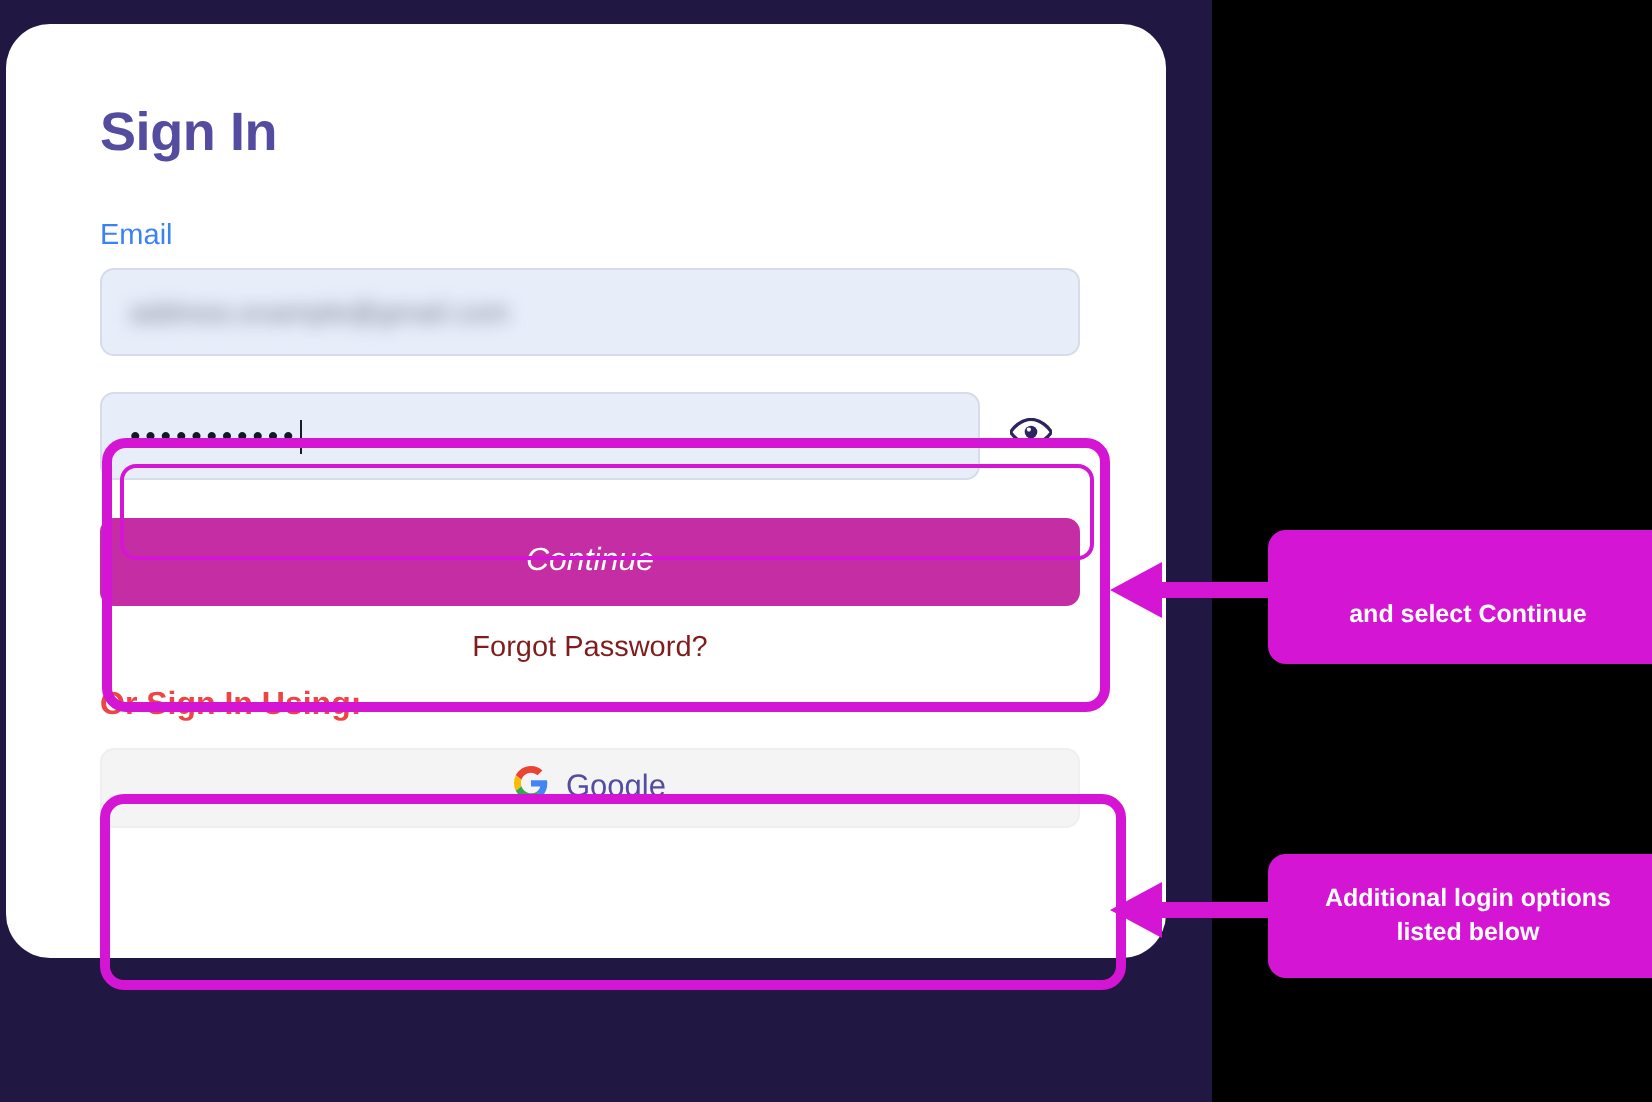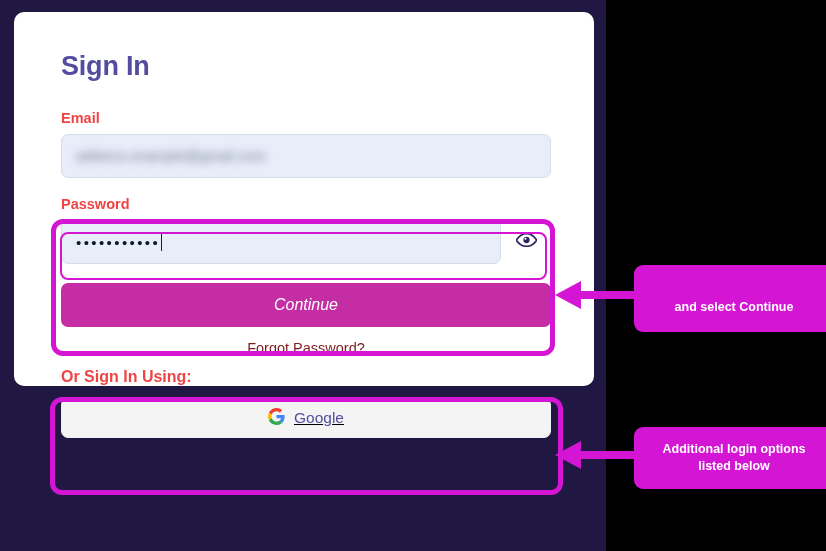--- a/index.html
+++ b/index.html
@@ -29,50 +29,49 @@
     position: absolute;
     left: 0; top: 0;
     width: 606px;
     height: 551px;
     background: #201842;
   }
 
   
   .signin-card {
     position: absolute;
-    left: 14px;
+    left: 3px;
     top: 12px;
     width: 580px;
-    height: 374px;
+    height: 467px;
     background: #ffffff;
-    border-radius: 10px;
+    border-radius: 22px;
   }
 
   .card-inner {
     position: absolute;
     left: 47px;
     top: 40px;
     width: 490px;
   }
 
   .page-title {
     font-size: 27px;
     font-weight: bold;
     color: #544C9E;
     letter-spacing: -0.2px;
     margin: 0 0 28px 0;
     line-height: 1.1;
   }
 
   .field-label {
     font-size: 14.5px;
-    color: #ef4444;
+    color: #3b82f6;
     margin-bottom: 7px;
     line-height: 1.2;
-    font-weight: bold;
   }
 
   .text-input {
     box-sizing: border-box;
     width: 100%;
     height: 44px;
     background: #E8EDFA;
     border: 1px solid #D6DCEA;
     border-radius: 7px;
     padding: 0 14px;
@@ -236,21 +235,20 @@
       <h1 class="page-title">Sign In</h1>
 
       <div class="email-block">
         <div class="field-label">Email</div>
         <div class="text-input">
           <span class="redacted-value">address.example@gmail.com</span>
         </div>
       </div>
 
       <div>
-        <div class="field-label password-label">Password</div>
 
         <div class="password-row">
           <div class="password-input">
             <span class="pw-dots">•••••••••••</span>
               <span class="pw-caret"></span>
           </div>
           <div class="eye-btn">
             <span>
               <svg width="21" height="14" viewBox="0 0 24 16" aria-hidden="true">
                 <path d="M12 0.8C5.9 0.8 1.6 6.2 0.6 7.6a0.7 0.7 0 0 0 0 0.9C1.6 9.9 5.9 15.2 12 15.2s10.4-5.3 11.4-6.7a0.7 0.7 0 0 0 0-0.9C22.4 6.2 18.1 0.8 12 0.8z" fill="none" stroke="#2C2560" stroke-width="1.9"></path>

